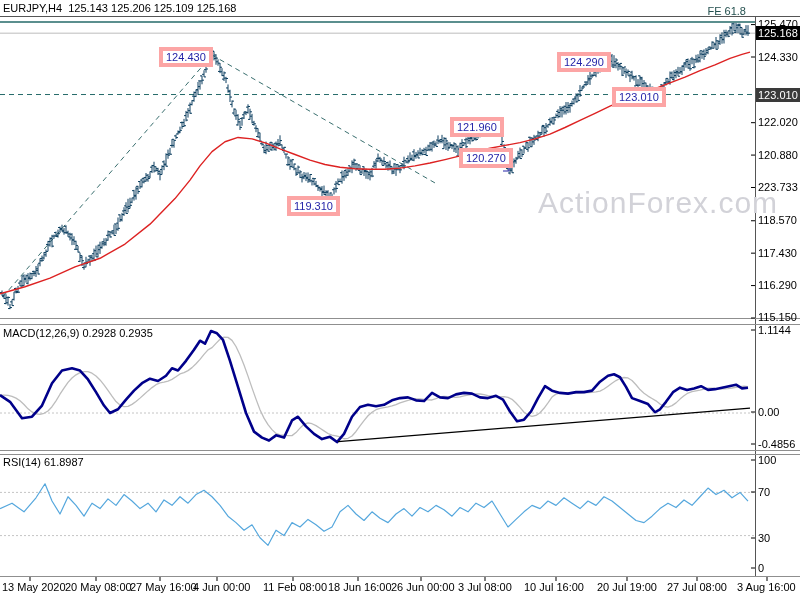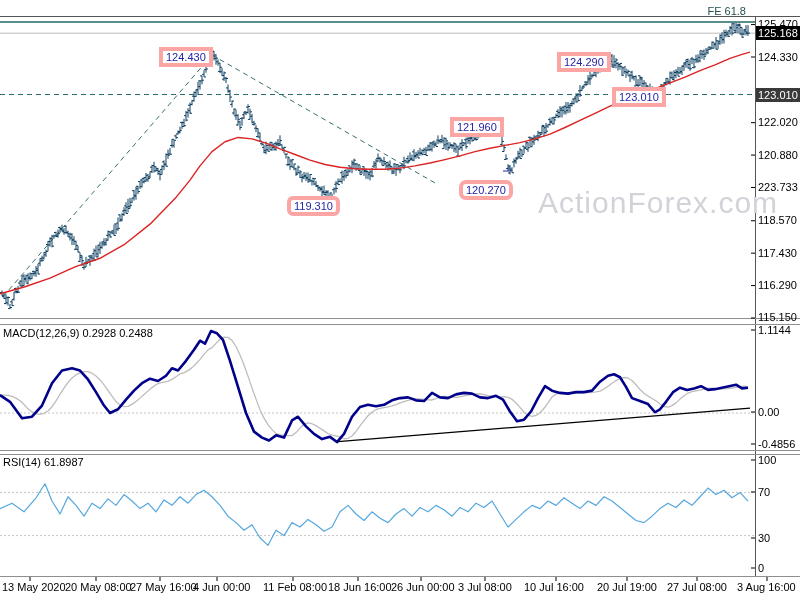--- a/index.html
+++ b/index.html
@@ -1202,43 +1202,44 @@
       <line x1="293" y1="577" x2="293" y2="581" stroke="#000" stroke-width="1"></line>
       <line x1="358" y1="577" x2="358" y2="581" stroke="#000" stroke-width="1"></line>
       <line x1="421" y1="577" x2="421" y2="581" stroke="#000" stroke-width="1"></line>
       <line x1="485" y1="577" x2="485" y2="581" stroke="#000" stroke-width="1"></line>
       <line x1="556" y1="577" x2="556" y2="581" stroke="#000" stroke-width="1"></line>
       <line x1="627" y1="577" x2="627" y2="581" stroke="#000" stroke-width="1"></line>
       <line x1="697" y1="577" x2="697" y2="581" stroke="#000" stroke-width="1"></line>
       <line x1="767" y1="577" x2="767" y2="581" stroke="#000" stroke-width="1"></line>
     </svg>
 
+  <div class="txt" id="symbol-line">EURJPY,H4  125.143 125.206 125.109 125.168</div>
   <div class="txt" id="fe-label">FE 61.8</div>
   <div class="txt" id="watermark">ActionForex.com</div>
-  <div class="txt" id="macd-label">MACD(12,26,9) 0.2928 0.2488</div>
+  <div class="txt" id="macd-label">MACD(12,26,9) 0.2928 0.2935</div>
   <div class="txt" id="rsi-label">RSI(14) 61.8987</div>
 
   <div class="axis-box" id="price-box" style="top: 26.1757px;">125.168</div>
   <div class="axis-box" id="support-box" style="top: 87.5276px;">123.010</div>
 
   <div id="generated">
       <div class="txt yaxis-label" style="top: 18.0898px;">125.470</div>
       <div class="txt yaxis-label" style="top: 50.5px;">124.330</div>
       <div class="txt yaxis-label" style="top: 116.173px;">122.020</div>
       <div class="txt yaxis-label" style="top: 148.583px;">120.880</div>
       <div class="txt yaxis-label" style="top: 180.994px;">223.733</div>
       <div class="txt yaxis-label" style="top: 214.257px;">118.570</div>
       <div class="txt yaxis-label" style="top: 246.667px;">117.430</div>
       <div class="txt yaxis-label" style="top: 279.077px;">116.290</div>
       <div class="txt yaxis-label" style="top: 311.487px;">115.150</div>
       <div class="anno" style="left: 159px; top: 47px;">124.430</div>
       <div class="anno" style="left: 557px; top: 52px;">124.290</div>
       <div class="anno" style="left: 450px; top: 117px;">121.960</div>
-      <div class="anno" style="left: 459px; top: 180px; border-radius: 7px;">120.270</div>
-      <div class="anno" style="left: 287px; top: 196px; border-radius: 6px;">119.310</div>
+      <div class="anno" style="left: 459px; top: 148px;">120.270</div>
+      <div class="anno" style="left: 287px; top: 196px;">119.310</div>
       <div class="anno" style="left: 612px; top: 87px;">123.010</div>
       <div class="txt paxis-label" style="top: 323.5px;">1.1144</div>
       <div class="txt paxis-label" style="top: 405.5px;">0.00</div>
       <div class="txt paxis-label" style="top: 437.5px;">-0.4856</div>
       <div class="txt paxis-label" style="top: 453.5px;">100</div>
       <div class="txt paxis-label" style="top: 485.5px;">70</div>
       <div class="txt paxis-label" style="top: 531.5px;">30</div>
       <div class="txt paxis-label" style="top: 561.5px;">0</div>
       <div class="txt time-label" style="left: 2px;">13 May 2020</div>
       <div class="txt time-label" style="left: 65px;">20 May 08:00</div>

